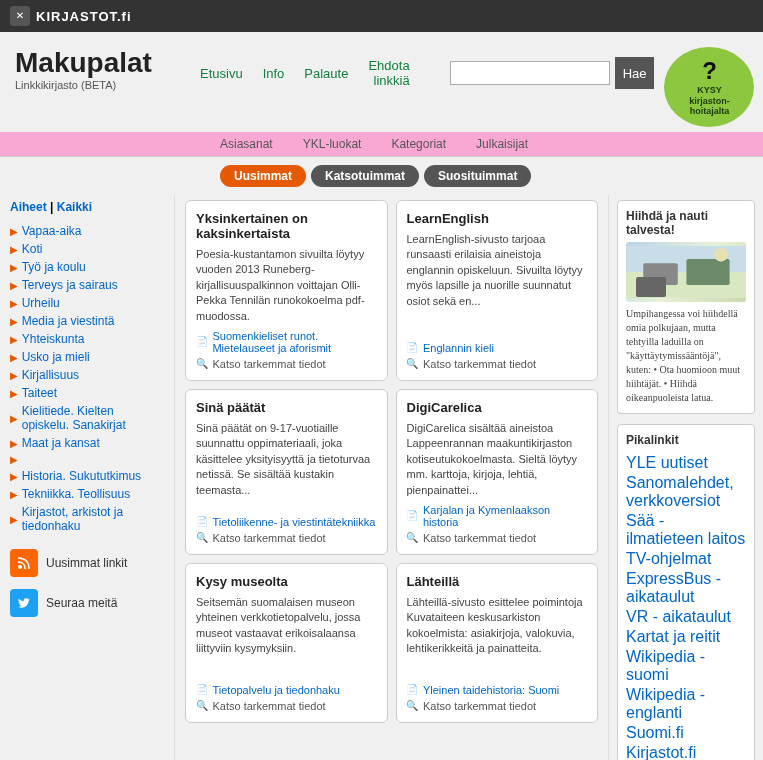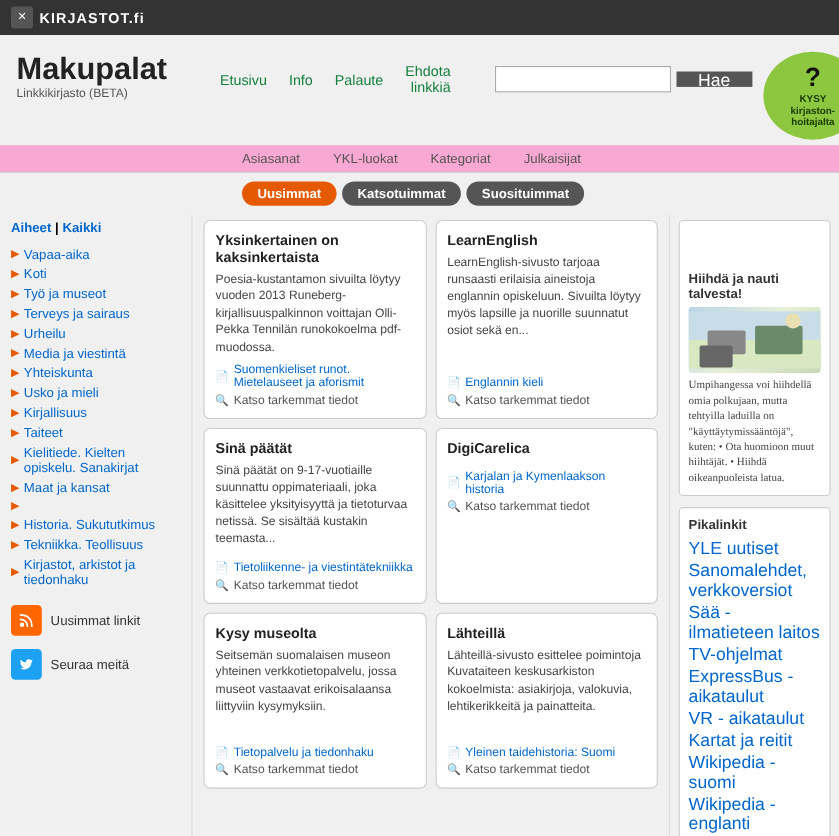--- a/index.html
+++ b/index.html
@@ -288,21 +288,20 @@
       border: 1px solid #ccc;
       border-radius: 4px;
       padding: 8px;
       margin-bottom: 10px;
     }
     .right-promo-title {
       font-size: 12px;
       font-weight: bold;
       color: #333;
       margin-bottom: 5px;
-      margin-top: 37px;
     }
     .promo-image {
       width: 100%;
       height: 60px;
       background: linear-gradient(135deg, #b8d4e8 0%, #e8f0d8 50%, #c8d8b0 100%);
       border-radius: 3px;
       margin-bottom: 5px;
       position: relative;
       overflow: hidden;
     }
@@ -360,21 +359,21 @@
       <div id="site-subtitle">Linkkikirjasto (BETA)</div>
     </div>
     <div style="flex:1; display:flex; flex-direction:column;">
       <div id="main-nav">
         <a class="nav-link">Etusivu</a>
         <a class="nav-link">Info</a>
         <a class="nav-link">Palaute</a>
         <a class="nav-link">Ehdota linkkiä</a>
         <div id="search-area">
           <input type="text" id="search-input" style="width: 160px; height: 24px; border: 1px solid rgb(170, 170, 170); padding: 2px 5px; font-size: 12px; background: rgb(255, 255, 255);">
-          <button id="search-btn" style="background:#555;color:#fff;border:none;height:14px;padding:0 20px;font-size:16px;cursor:pointer;">Hae</button>
+          <button id="search-btn" style="background:#555;color:#fff;border:none;height:32px;padding:0 8px;font-size:13px;cursor:pointer;">Hae</button>
         </div>
       </div>
     </div>
     <div id="kysy-logo">
       <span style="font-size:24px;font-weight:bold;color:#111;">?</span>
       <span style="font-size:9px;font-weight:bold;color:#1a3a00;line-height:1.2;text-align:center;">KYSY<br>kirjaston-<br>hoitajalta</span>
     </div>
   </div>
 
   <div id="sub-nav">
@@ -402,21 +401,21 @@
       <div class="sidebar-item">
         <span class="sidebar-arrow">▶</span>
         <span>Vapaa-aika</span>
       </div>
       <div class="sidebar-item">
         <span class="sidebar-arrow">▶</span>
         <span>Koti</span>
       </div>
       <div class="sidebar-item">
         <span class="sidebar-arrow">▶</span>
-        <span>Työ ja museot</span>
+        <span>Työ ja koulu</span>
       </div>
       <div class="sidebar-item">
         <span class="sidebar-arrow">▶</span>
         <span>Terveys ja sairaus</span>
       </div>
       <div class="sidebar-item">
         <span class="sidebar-arrow">▶</span>
         <span>Urheilu</span>
       </div>
       <div class="sidebar-item">
@@ -521,20 +520,21 @@
           <span style="color:#0066cc;cursor:pointer;">Tietoliikenne- ja viestintätekniikka</span>
         </div>
         <div class="card-more">
           <span class="search-icon-small">🔍</span>
           <span>Katso tarkemmat tiedot</span>
         </div>
       </div>
 
       <div class="card">
         <div class="card-title">DigiCarelica</div>
+        <div class="card-desc">DigiCarelica sisältää aineistoa Lappeenrannan maakuntikirjaston kotiseutukokoelmasta. Sieltä löytyy mm. karttoja, kirjoja, lehtiä, pienpainattei...</div>
         <div class="card-tag">
           <span class="card-tag-icon">📄</span>
           <span style="color:#0066cc;cursor:pointer;">Karjalan ja Kymenlaakson historia</span>
         </div>
         <div class="card-more">
           <span class="search-icon-small">🔍</span>
           <span>Katso tarkemmat tiedot</span>
         </div>
       </div>
 

